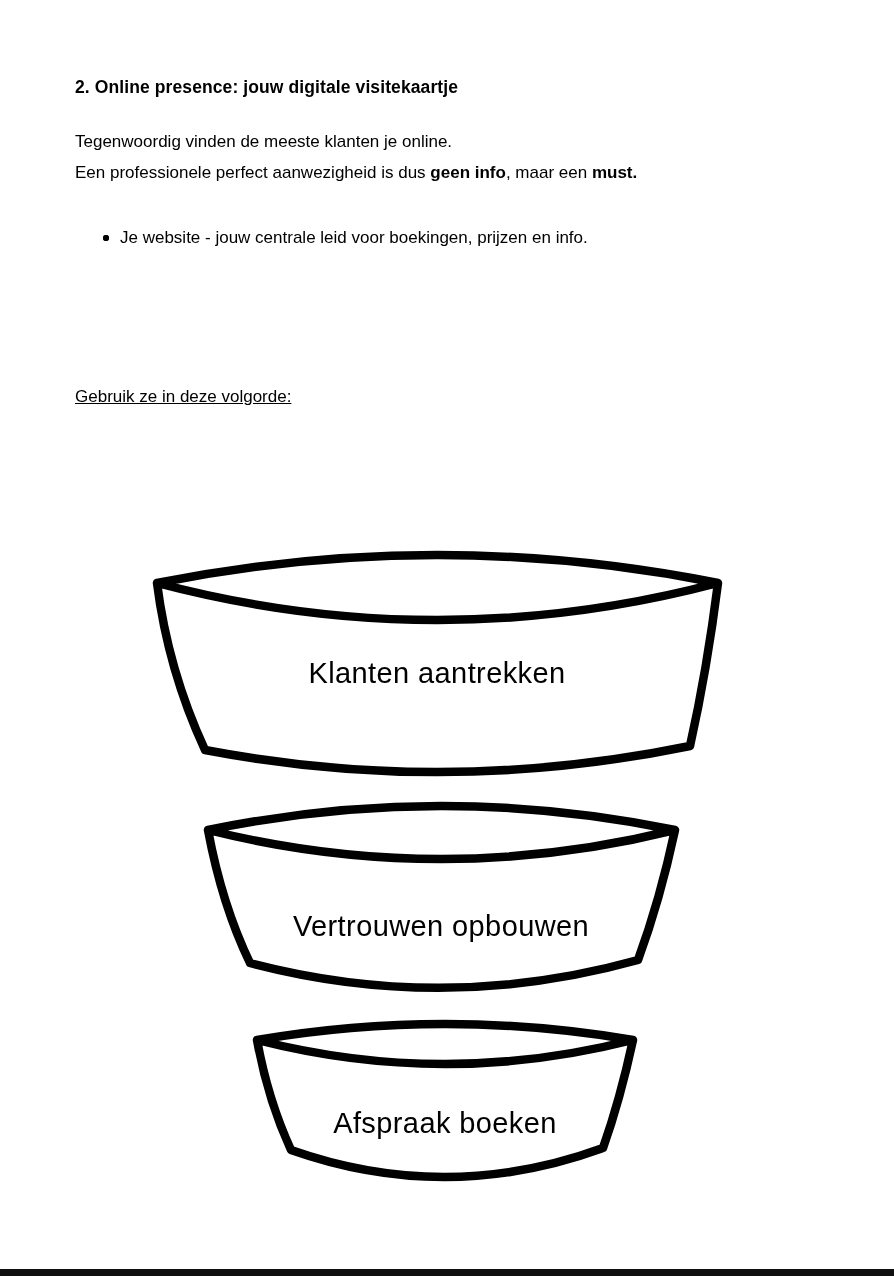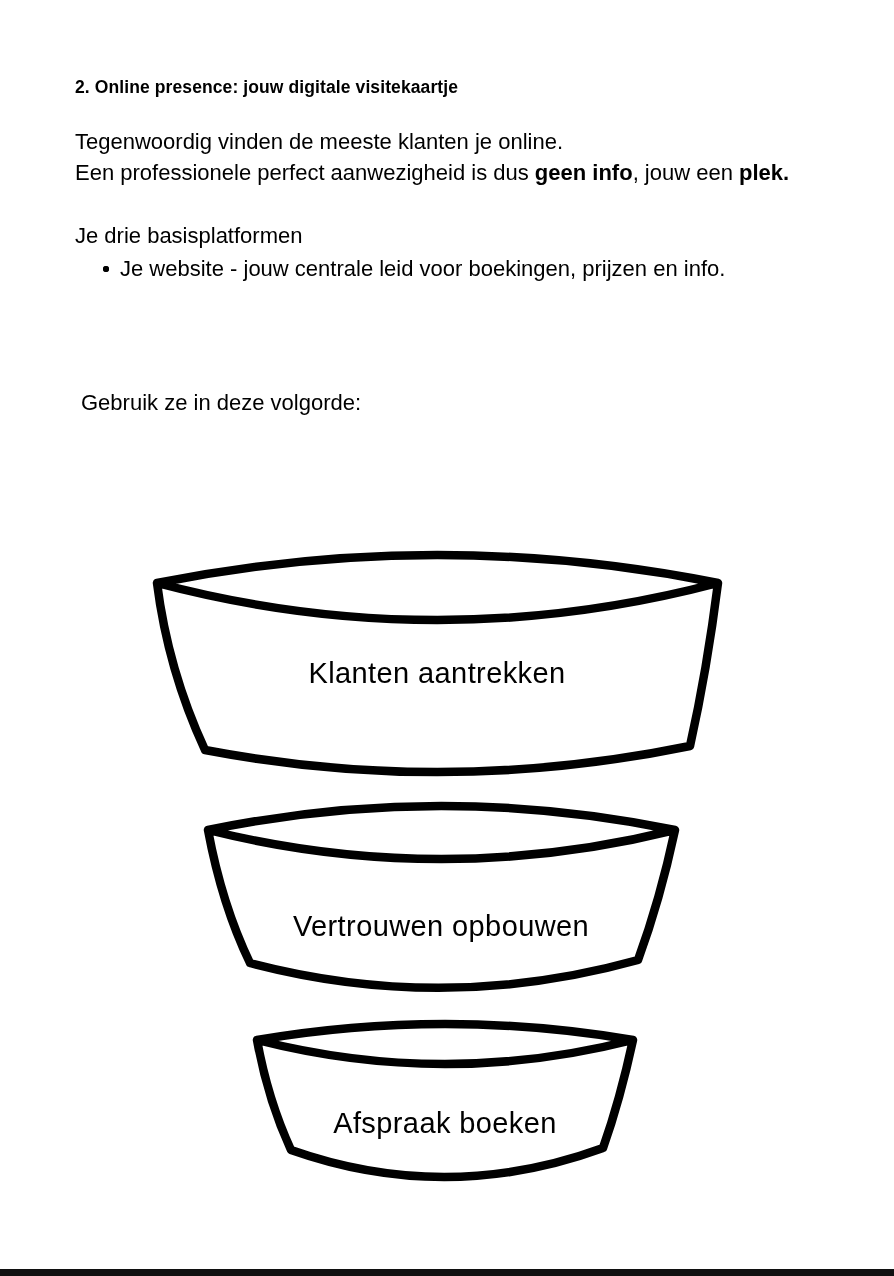--- a/index.html
+++ b/index.html
@@ -9,21 +9,21 @@
     height:1276px;
     background:#ffffff;
     font-family:"Liberation Sans", sans-serif;
     color:#000;
     overflow:hidden;
   }
   .block{
     position:absolute;
     left:75px;
     right:72px;
-    font-size:22px;
+    font-size:17px;
     line-height:31px;
     color:#000;
   }
   .heading{
     top:63px;
     font-size:17.5px;
     font-weight:bold;
     line-height:24px;
     letter-spacing:.1px;
   }
@@ -44,21 +44,21 @@
   .platform-list li .dot{
     position:absolute;
     left:28px;
     top:13px;
     width:6px;
     height:6px;
     border-radius:50%;
     background:#000;
   }
   .order{ top:381px; }
-  .order p{ margin:6px; }
+  .order p{ margin:0;text-decoration:underline; }
   .order .flow{ text-align:justify; }
   .funnel-svg{
     position:absolute;
     left:0; top:0;
     width:894px;
     height:1276px;
   }
   .funnel-svg path{
     fill:none;
     stroke:#000;
@@ -84,26 +84,25 @@
 
 <div class="page">
 
   <h1 class="block heading">2. Online presence: jouw digitale visitekaartje</h1>
 
   <div class="block intro">
     <p>
       <span>Tegenwoordig vinden de meeste klanten je online.</span>
     </p>
     <p>
-      <span>Een professionele perfect aanwezigheid is dus </span><strong>geen info</strong><span>, jouw een </span><strong>plek.</strong>
+      <span>Een professionele perfect aanwezigheid is dus </span><strong>geen info</strong><span>, maar een </span><strong>must.</strong>
     </p>
   </div>
 
   <div class="block platforms">
-    <p class="platforms-title">Je drie basisplatformen</p>
     <ul class="platform-list">
       <li>
         <span class="dot"></span>
       </li>
       <li>
         <span class="dot"></span>
         <span>Je website - jouw centrale leid voor boekingen, prijzen en info.</span>
       </li>
     </ul>
   </div>

